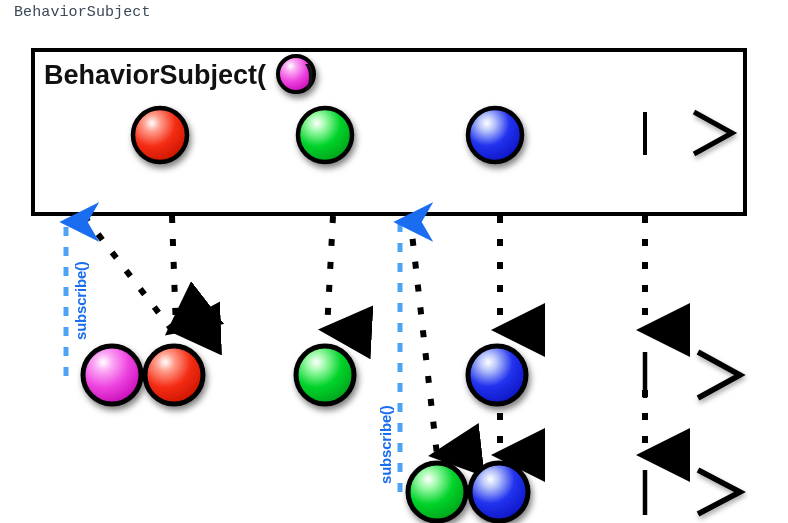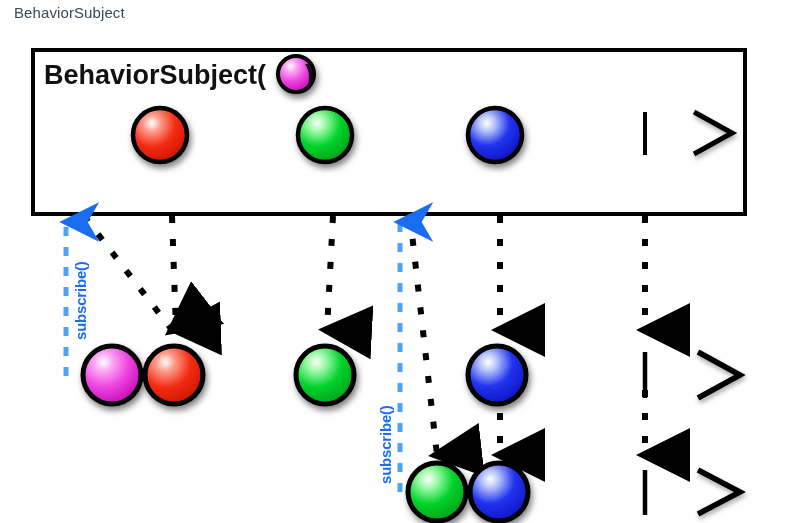--- a/index.html
+++ b/index.html
@@ -15,21 +15,21 @@
     position: relative;
     width: 788px;
     height: 523px;
     background: #ffffff;
     overflow: hidden;
   }
   #caption {
     position: absolute;
     left: 14px;
     top: 4px;
-    font-family: Liberation Sans, sans-serif;
+    font-family: Liberation Mono, monospace;
     font-size: 15px;
     color: #3c4a57;
     letter-spacing: 0.1px;
     white-space: nowrap;
   }
   #svg-root {
     position: absolute;
     left: 0;
     top: 0;
   }

